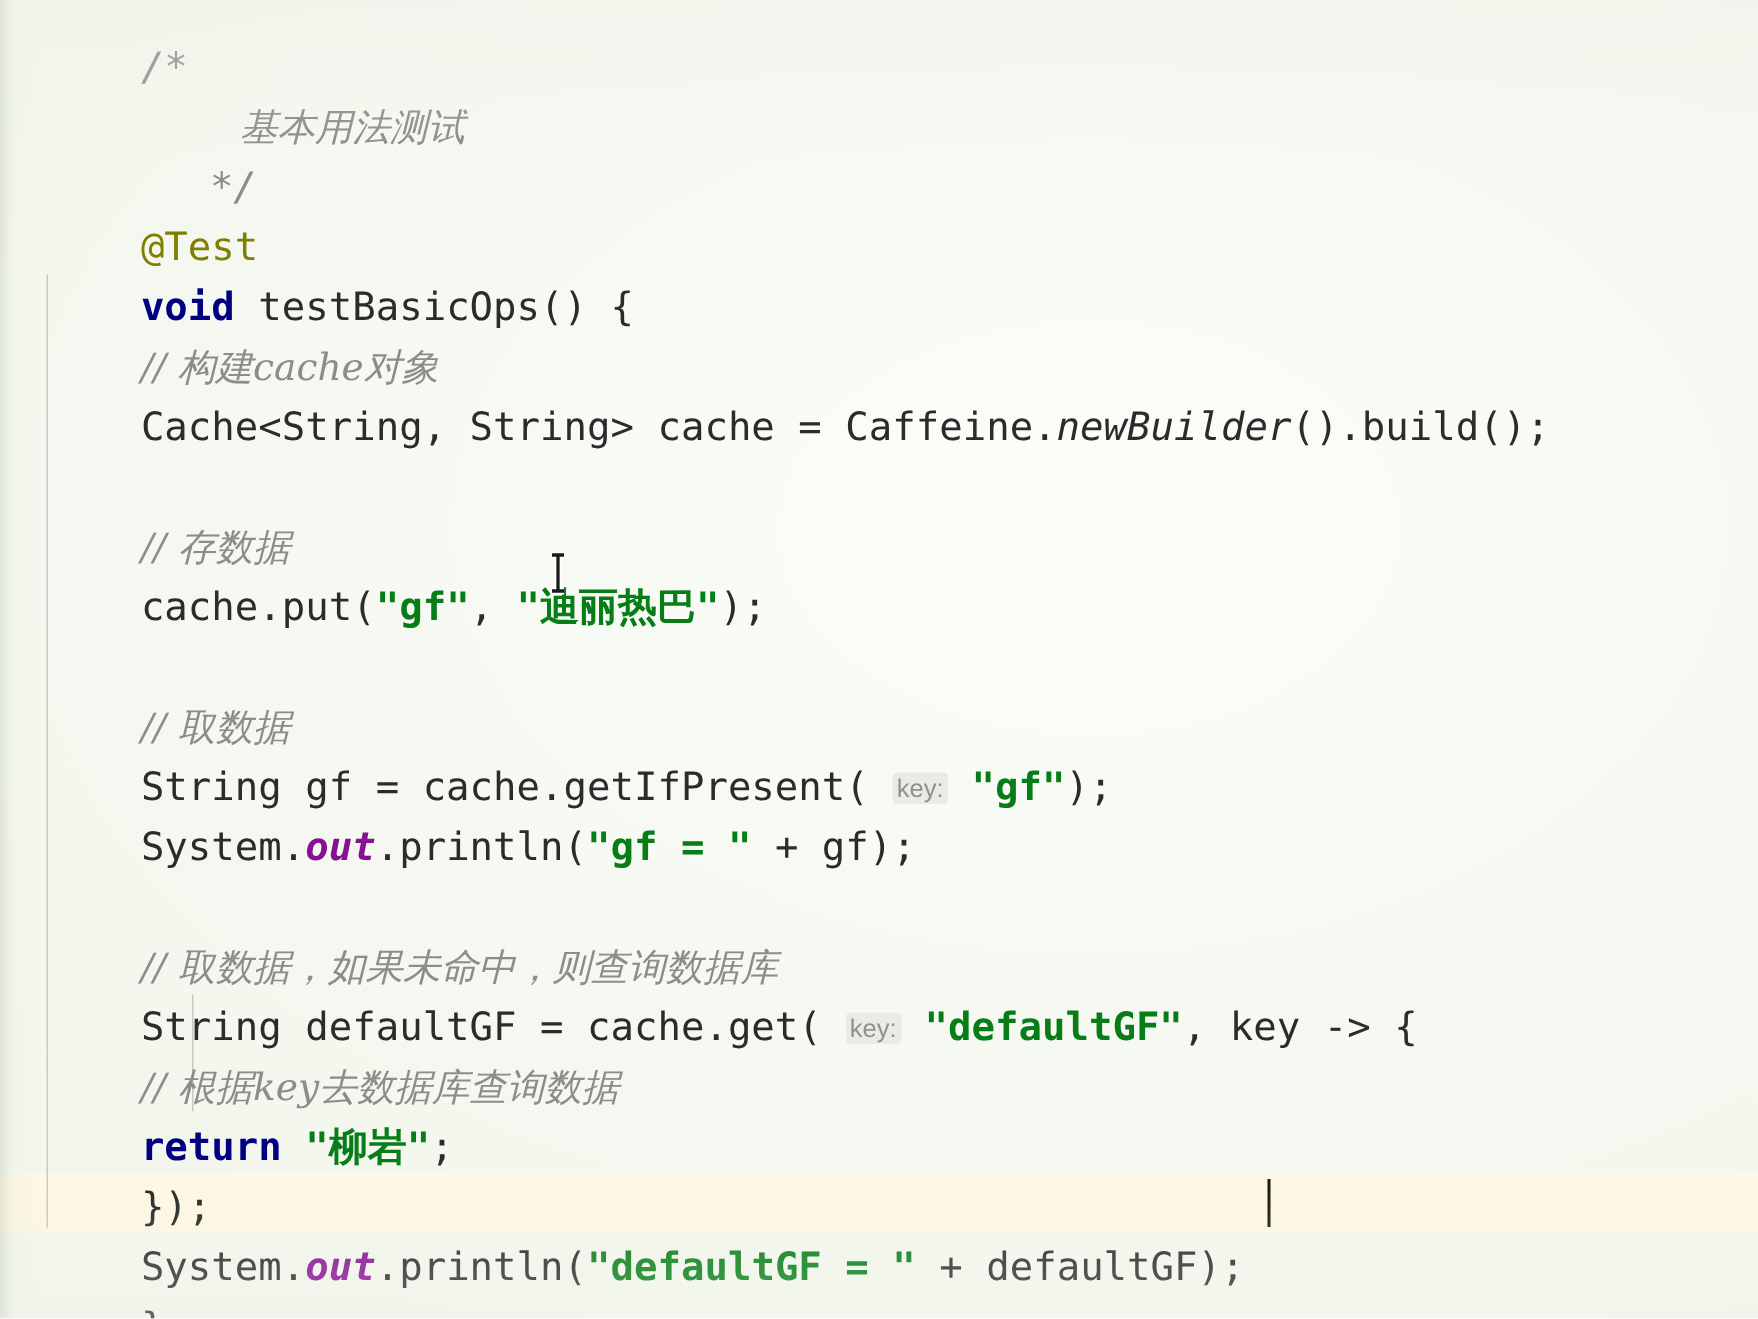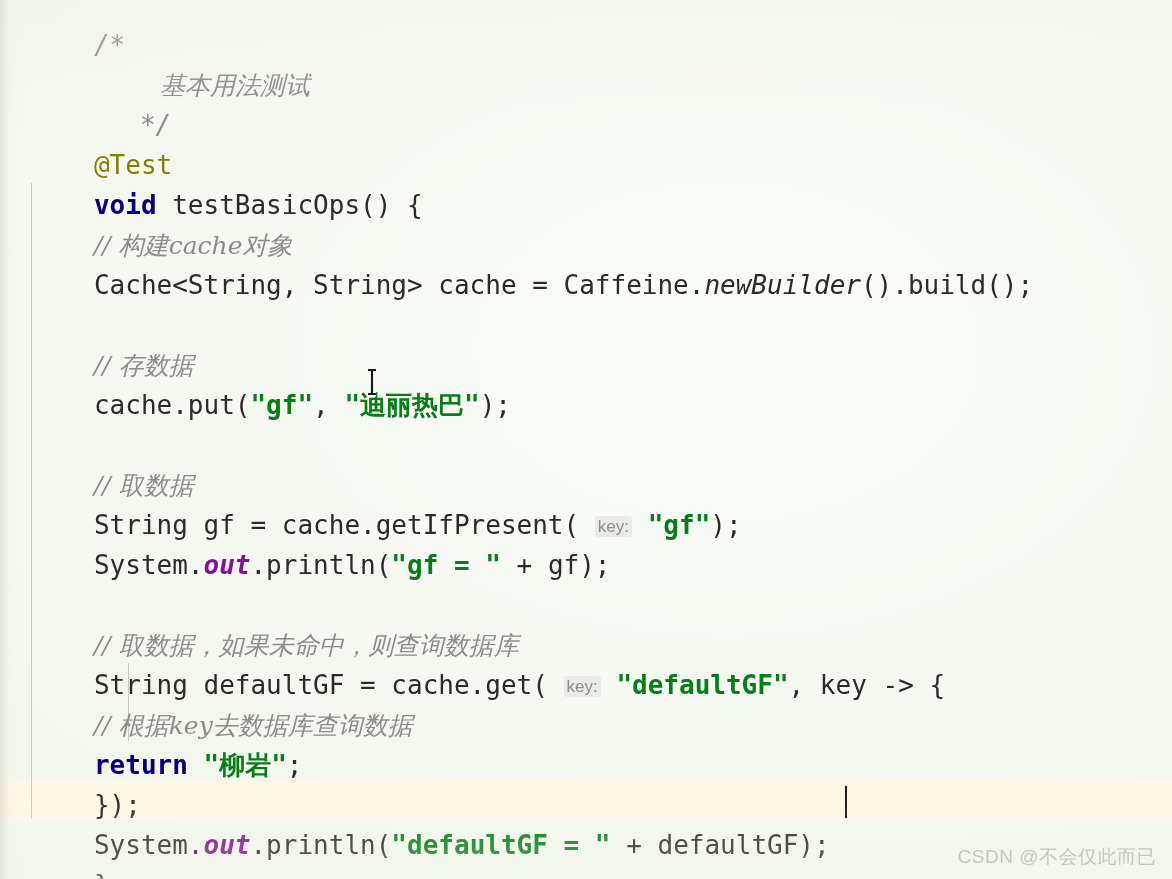--- a/index.html
+++ b/index.html
@@ -218,15 +218,14 @@
 
   <div id="mouse-cursor" style="left:362px; top:368px;">
     <svg width="20" height="30" viewBox="0 0 20 30">
       <path d="M6 2 H14 M10 2 V26 M6 26 H14" stroke="#ffffff" stroke-width="5" fill="none" stroke-linecap="butt"></path>
       <path d="M6 2 H14 M10 2 V26 M6 26 H14" stroke="#1b1b1b" stroke-width="2.2" fill="none" stroke-linecap="butt"></path>
     </svg>
   </div>
 
   <div id="vignette"></div>
 
-  <div id="watermark">CSDN @不会仅此而已</div>
 
 </div>
 
 </body></html>

